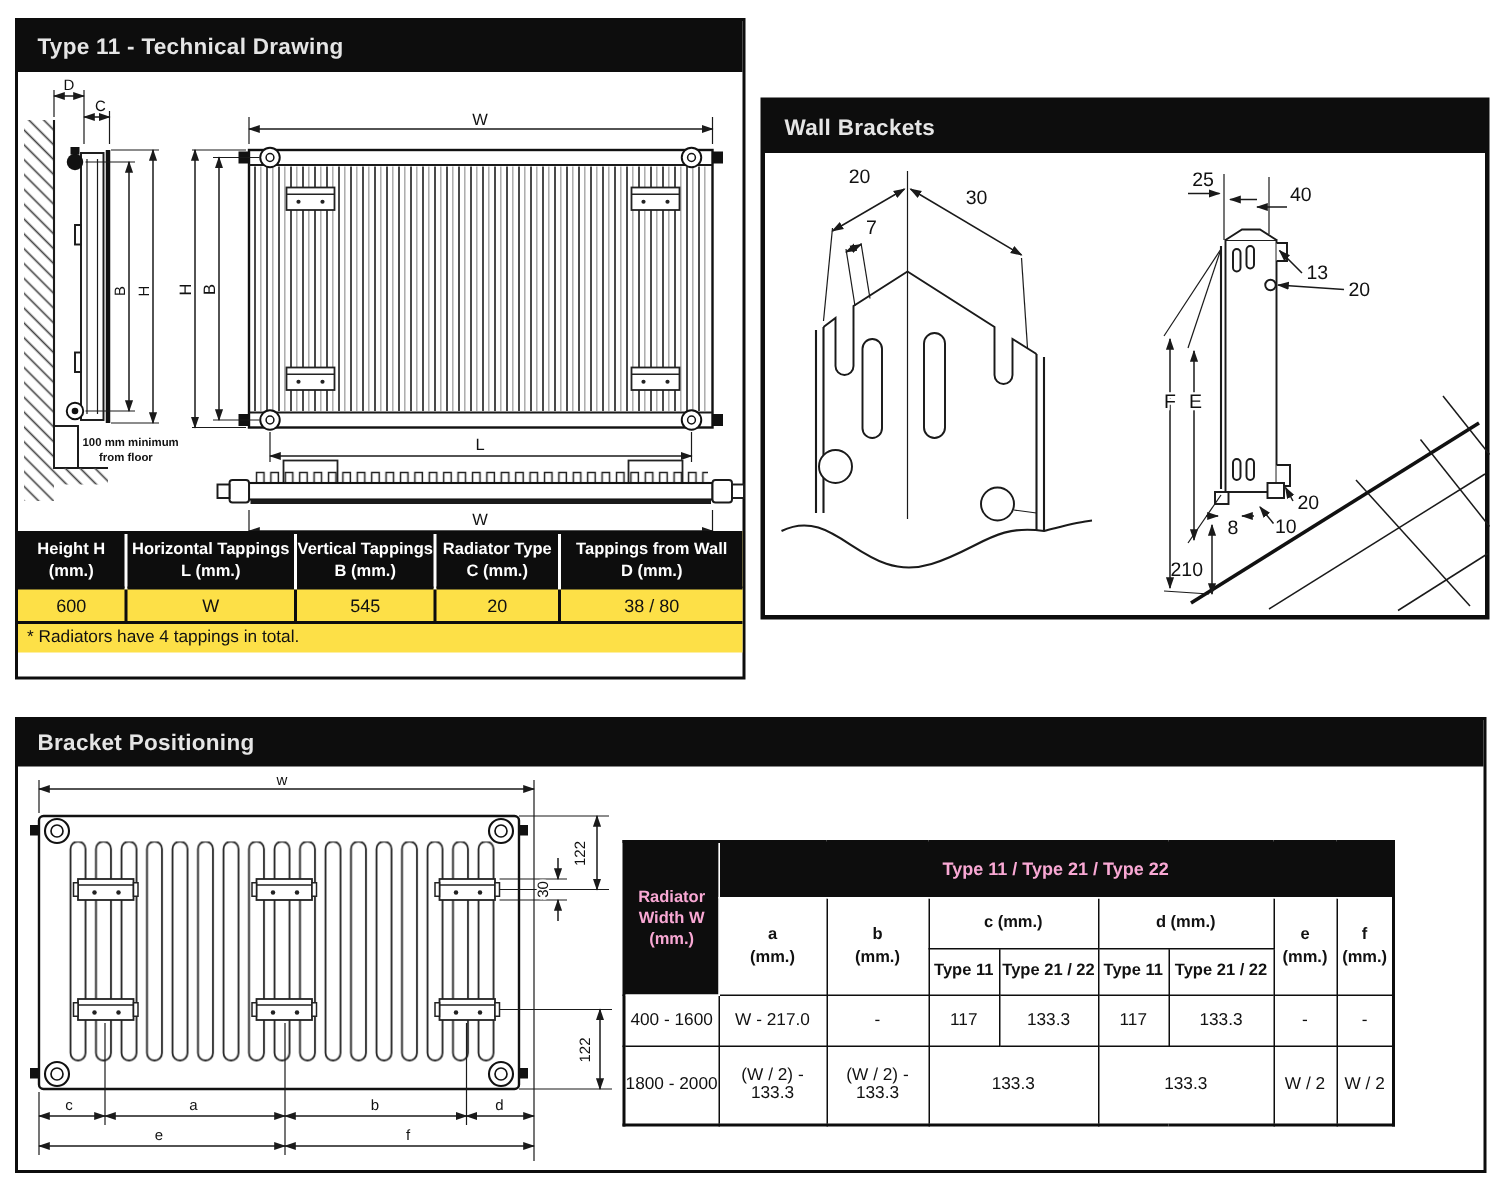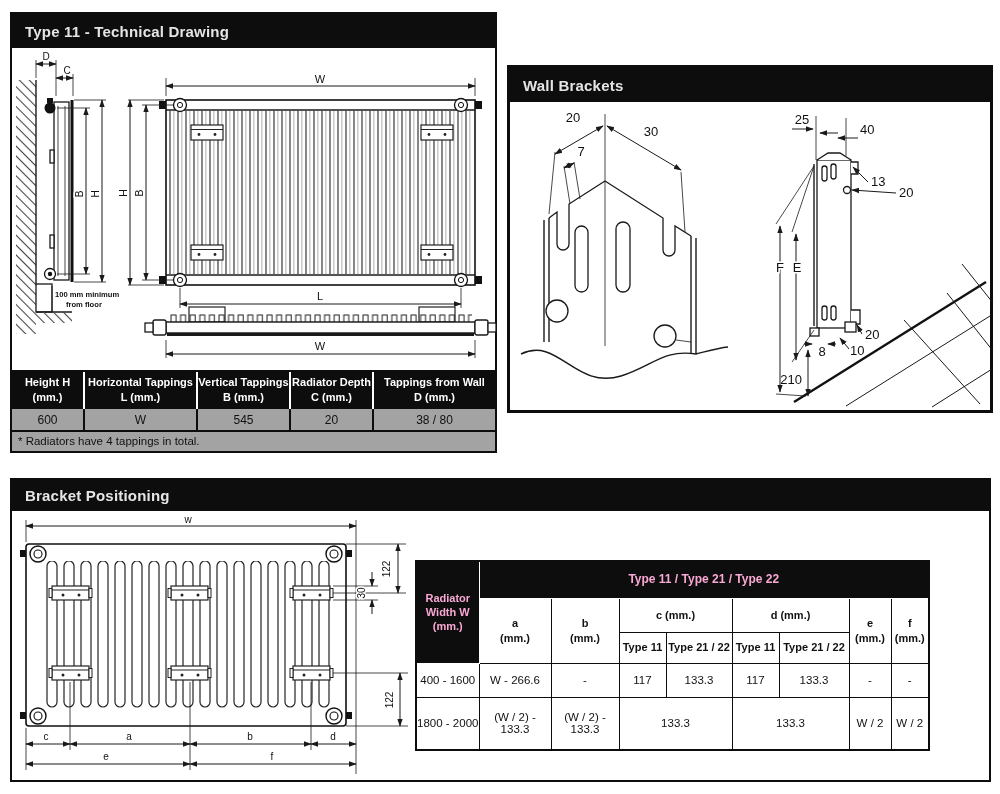--- a/index.html
+++ b/index.html
@@ -13,21 +13,21 @@
   .thin{stroke:#1a1a1a;stroke-width:.8;fill:none}
   .ln{stroke:#1a1a1a;stroke-width:1.4;fill:none}
   .lnr{stroke:#1a1a1a;stroke-width:1.3;fill:#fff}
   .lbl{font-size:10px}
   .lblm{font-size:11px}
   .lbl2{font-size:13px}
   .mid{text-anchor:middle}
   .wbg{paint-order:stroke;stroke:#fff;stroke-width:3px}
   .note{font-size:7.6px;font-weight:bold}
   
-  .t1wrap{position:absolute;left:0;right:0;bottom:0;border-top:2px solid #0d0d0d;background:#a3a3a3}
+  .t1wrap{position:absolute;left:0;right:0;bottom:16px;border-top:2px solid #0d0d0d;background:#fde047}
   .t1{width:100%;border-collapse:collapse;table-layout:fixed}
   .t1 th{background:#0d0d0d;color:#fff;font-size:11px;font-weight:bold;white-space:pre-line;padding:3px 0;border-right:2px solid #fff;line-height:1.3}
   .t1 th:last-child{border-right:none}
   .t1 td{text-align:center;font-size:12px;padding:4px 0 3px;border-right:2px solid #0d0d0d;border-top:2px solid #0d0d0d}
   .t1 td:last-child{border-right:none}
   .t1foot{border-top:2px solid #0d0d0d;font-size:11.5px;padding:3px 6px 4px}
   
   .t2{position:absolute;border-collapse:collapse;border:2px solid #0d0d0d;table-layout:fixed;background:#fff}
   .t2 th,.t2 td{border:1.5px solid #0d0d0d;text-align:center;vertical-align:middle}
   .t2 .dark{background:#0d0d0d;color:#f9a8d4;border-color:#fff}
@@ -191,21 +191,21 @@
           <col style="width:122px">
         </colgroup>
       <tbody>
           <tr>
         <th>Height H
 (mm.)</th>
         <th>Horizontal Tappings
 L (mm.)</th>
         <th>Vertical Tappings
 B (mm.)</th>
-        <th>Radiator Depth
+        <th>Radiator Type
 C (mm.)</th>
         <th>Tappings from Wall
 D (mm.)</th>
       </tr>
       <tr>
         <td>600</td>
         <td>W</td>
         <td>545</td>
         <td>20</td>
         <td>38 / 80</td>
@@ -403,21 +403,21 @@
 (mm.)</th>
     </tr>
     <tr style="height:31px">
       <th>Type 11</th>
       <th>Type 21 / 22</th>
       <th>Type 11</th>
       <th>Type 21 / 22</th>
     </tr>
     <tr style="height:34px">
       <td>400 - 1600</td>
-      <td>W - 266.6</td>
+      <td>W - 217.0</td>
       <td>-</td>
       <td>117</td>
       <td>133.3</td>
       <td>117</td>
       <td>133.3</td>
       <td>-</td>
       <td>-</td>
     </tr>
     <tr style="height:53px">
       <td>1800 - 2000</td>

